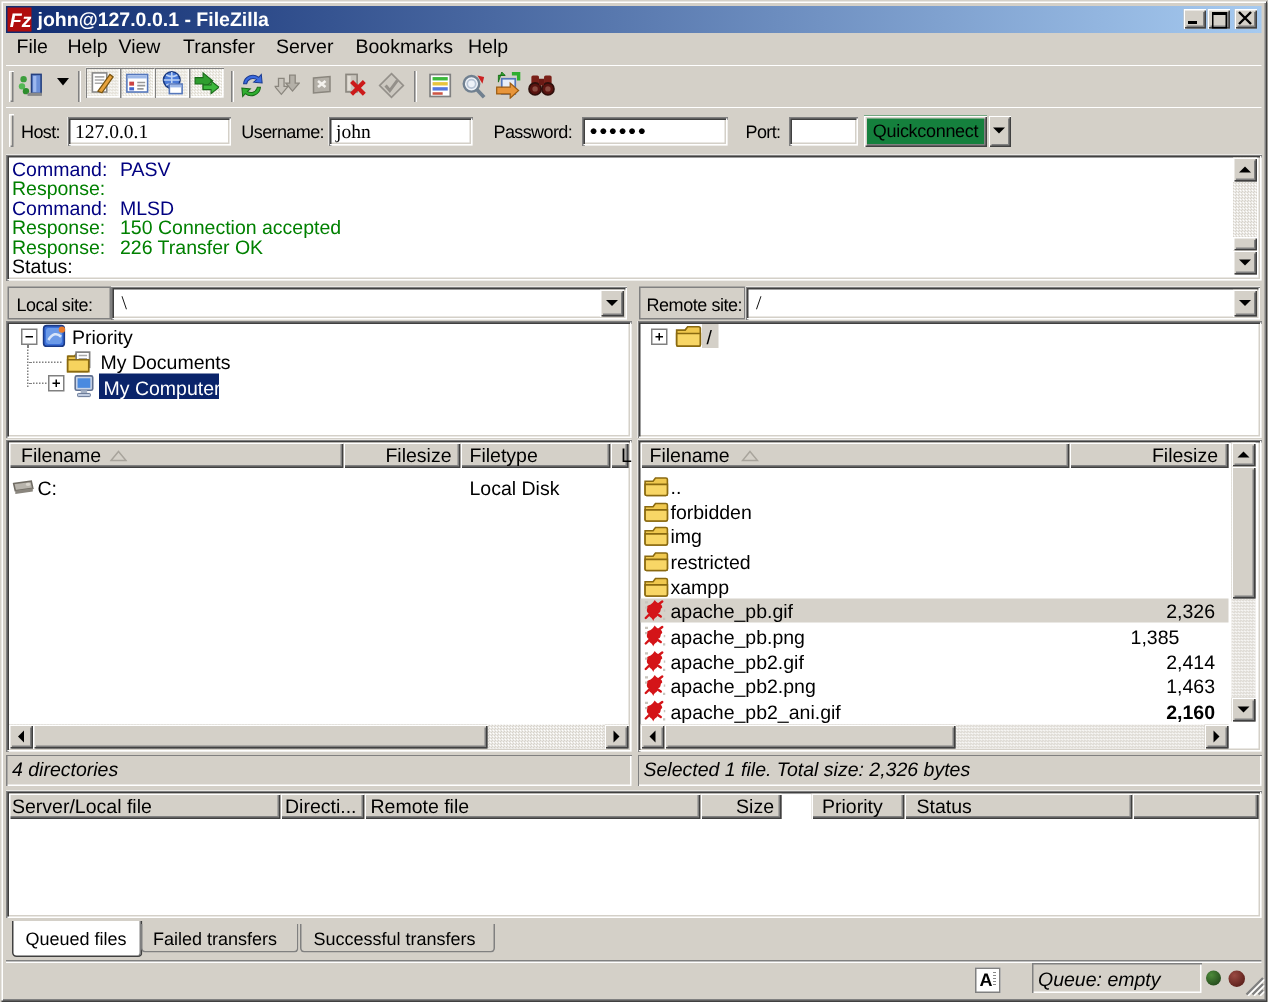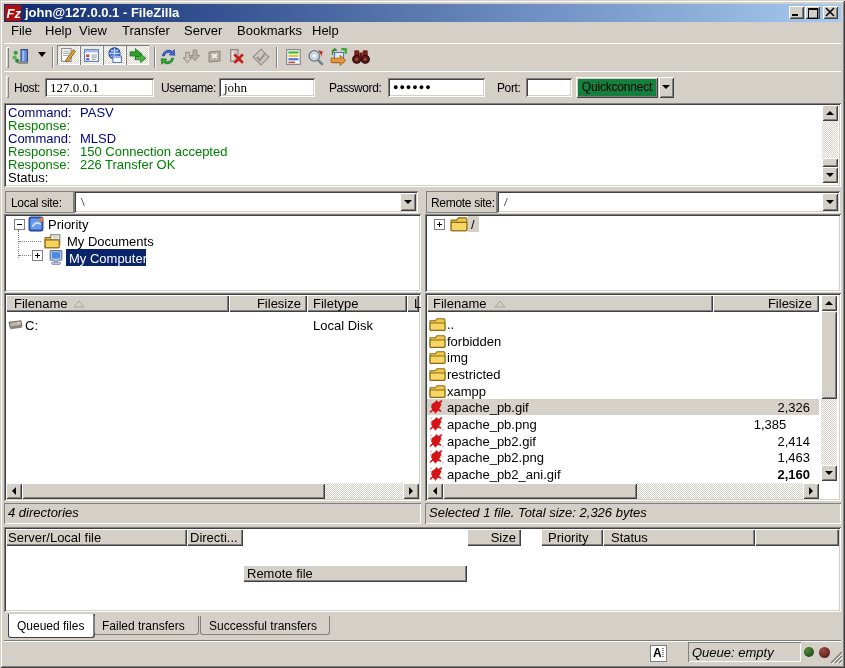--- a/index.html
+++ b/index.html
@@ -349,21 +349,21 @@
     <div class="arrow a-rt"></div>
   </div>
 <div class="abs r2" style="left:443px;top:483px;width:194px;height:16px;background:#d4d0c8;"></div>
 
 <div class="abs s1" style="left:4px;top:503px;width:417px;height:21px;background:#d4d0c8;padding:2px 0 0 4px;box-sizing:border-box;">4 directories</div>
 <div class="abs s1" style="left:425px;top:503px;width:416px;height:21px;background:#d4d0c8;padding:2px 0 0 4px;box-sizing:border-box;">Selected 1 file. Total size: 2,326 bytes</div>
 
 <div class="abs s2 white" style="left:4px;top:527px;width:837px;height:85px;"></div>
 <div class="abs hbtn" style="left:6px;top:529px;width:181px;height:17px;padding:1px 0 0 2px;box-sizing:border-box;">Server/Local file</div>
 <div class="abs hbtn" style="left:187px;top:529px;width:56px;height:17px;padding:1px 0 0 3px;box-sizing:border-box;">Directi...</div>
-<div class="abs hbtn" style="left:243px;top:529px;width:224px;height:17px;padding:1px 0 0 4px;box-sizing:border-box;margin-top:36px;">Remote file</div>
+<div class="abs hbtn" style="left:243px;top:529px;width:224px;height:17px;padding:1px 0 0 4px;box-sizing:border-box;">Remote file</div>
 <div class="abs hbtn" style="left:467px;top:529px;width:54px;height:17px;padding:1px 5px 0 0;box-sizing:border-box;text-align:right;">Size</div>
 <div class="abs hbtn" style="left:541px;top:529px;width:62px;height:17px;padding:1px 0 0 7px;box-sizing:border-box;">Priority</div>
 <div class="abs hbtn" style="left:603px;top:529px;width:152px;height:17px;padding:1px 0 0 8px;box-sizing:border-box;">Status</div>
 <div class="abs hbtn" style="left:755px;top:529px;width:84px;height:17px;"></div>
 
 <div class="abs" style="left:8px;top:614px;width:85px;height:23px;background:#fff;border:1px solid #404040;border-top:none;border-radius:0 0 3px 3px;box-shadow:inset 1px 0 0 #fff,inset -1px 0 0 #808080;"></div>
 <div class="abs" style="left:17px;top:619px;font-weight:normal;font-size:12px;">Queued files</div>
 <div class="abs" style="left:94px;top:616px;width:103px;height:18px;background:#d4d0c8;border:1px solid #808080;border-top:none;border-radius:0 0 3px 3px;"></div>
 <div class="abs" style="left:102px;top:619px;font-size:12px;">Failed transfers</div>
 <div class="abs" style="left:200px;top:616px;width:128px;height:18px;background:#d4d0c8;border:1px solid #808080;border-top:none;border-radius:0 0 3px 3px;"></div>

